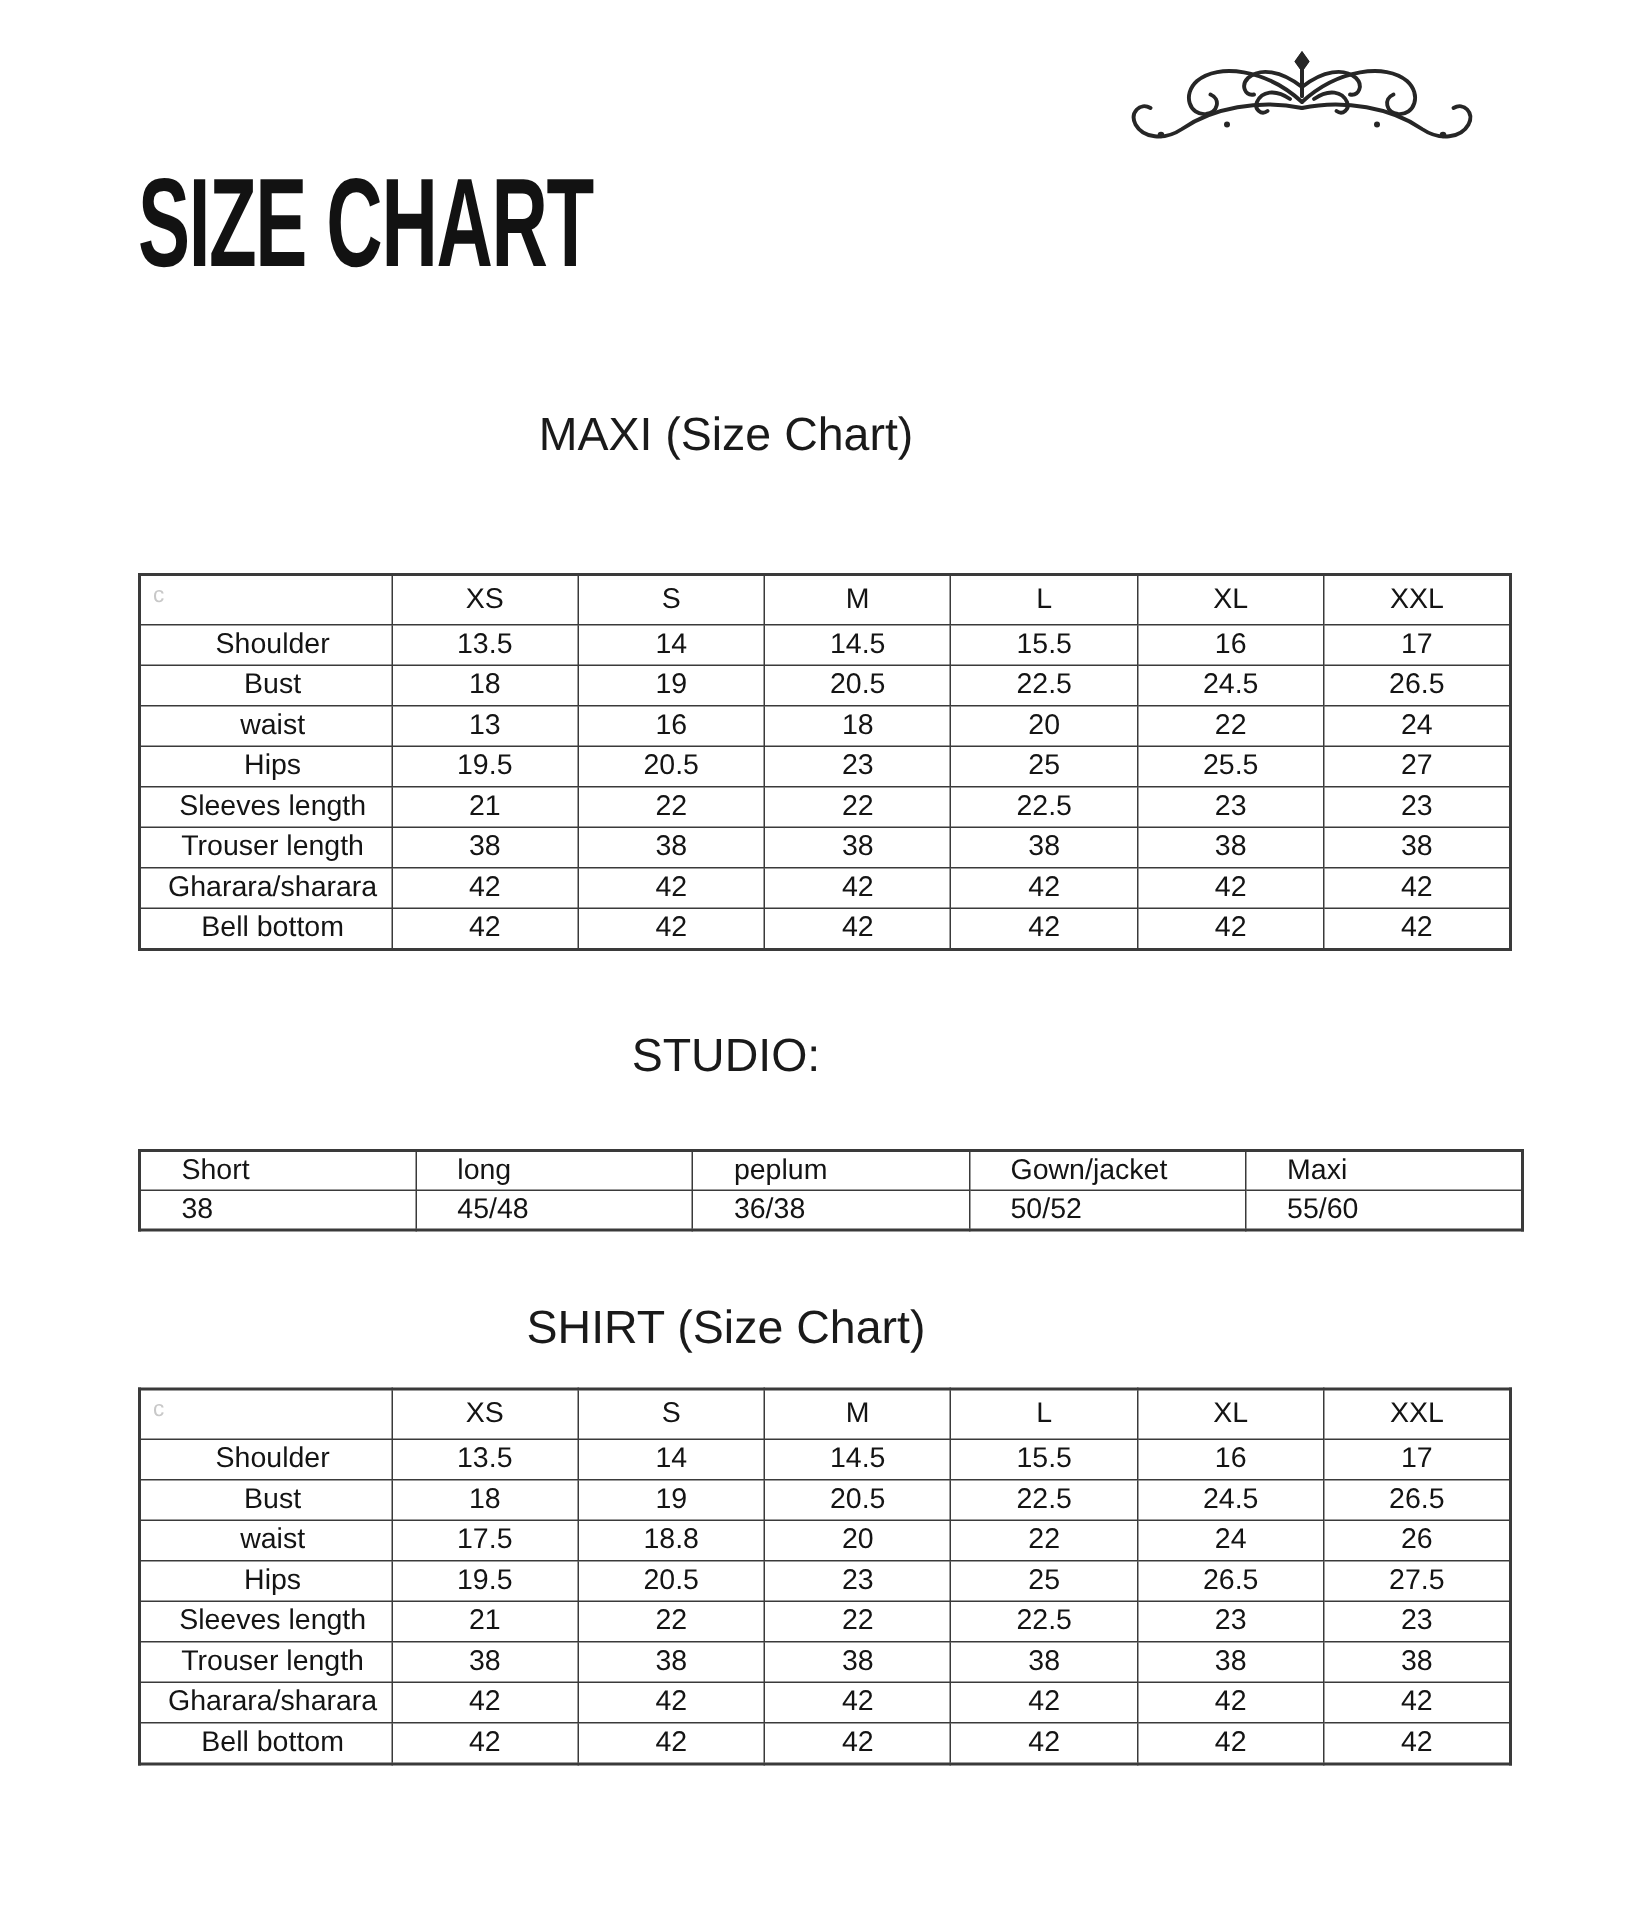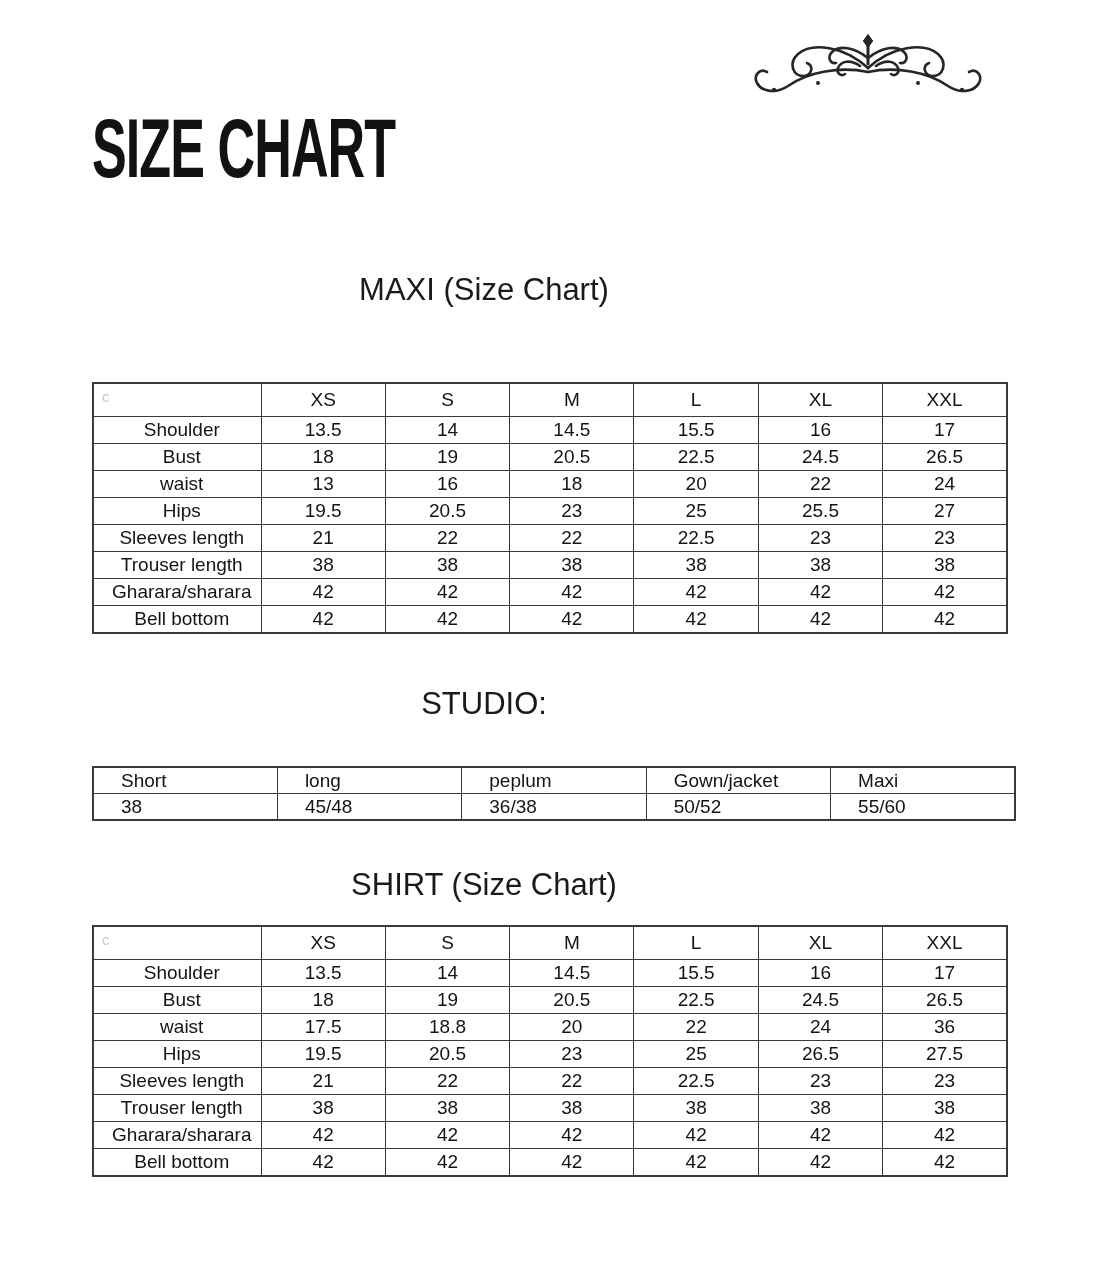--- a/index.html
+++ b/index.html
@@ -293,21 +293,21 @@
       <td>24.5</td>
       <td>26.5</td>
     </tr>
     <tr>
       <td class="rowlabel">waist</td>
       <td>17.5</td>
       <td>18.8</td>
       <td>20</td>
       <td>22</td>
       <td>24</td>
-      <td>36</td>
+      <td>26</td>
     </tr>
     <tr>
       <td class="rowlabel">Hips</td>
       <td>19.5</td>
       <td>20.5</td>
       <td>23</td>
       <td>25</td>
       <td>26.5</td>
       <td>27.5</td>
     </tr>

